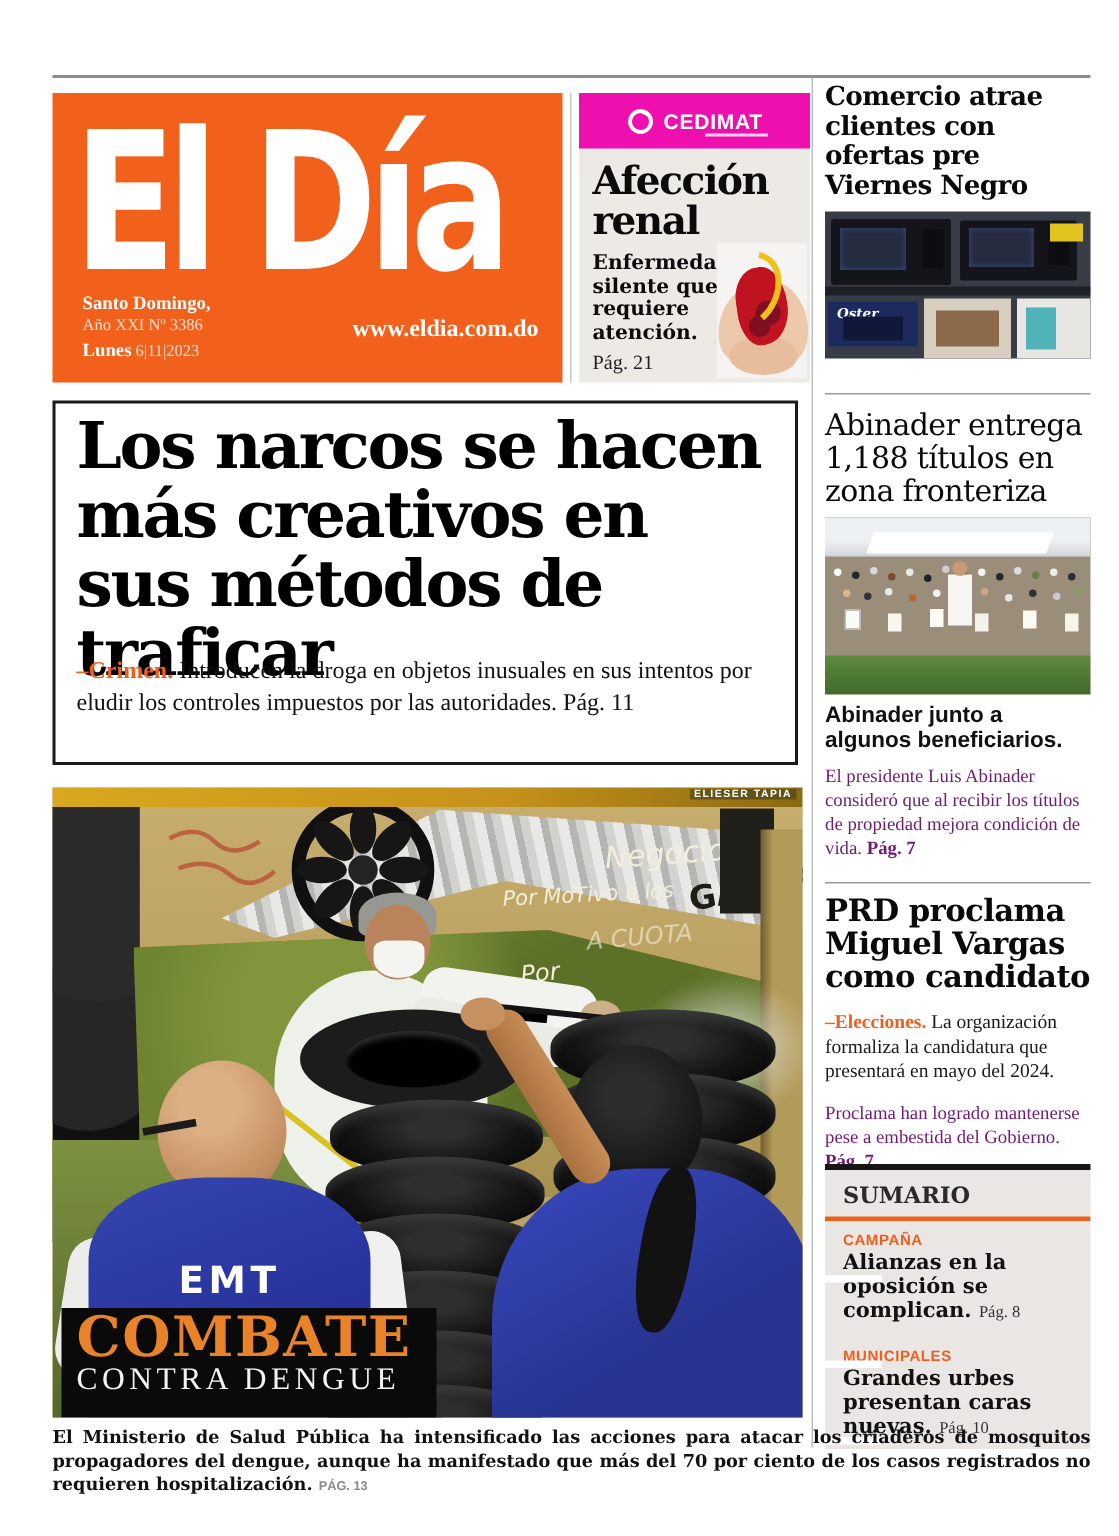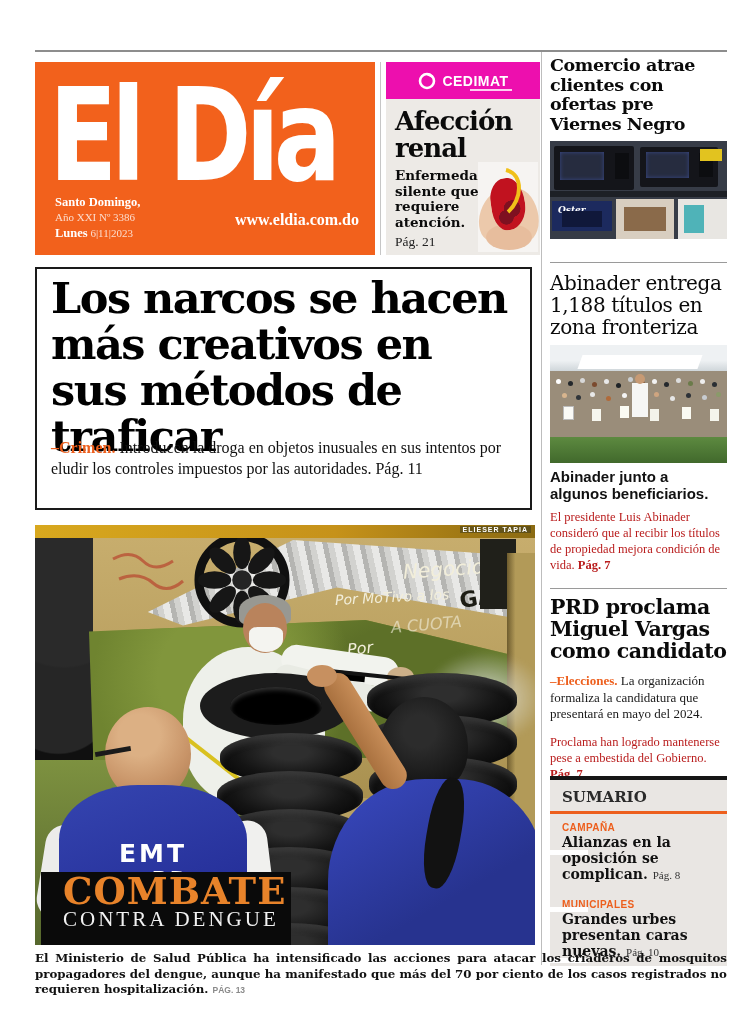--- a/index.html
+++ b/index.html
@@ -46,21 +46,21 @@
   .tube{position:absolute;left:0;top:0;}
 
   
   .rcol-head{font-family:"DejaVu Serif",serif;font-weight:bold;font-size:17.5px;line-height:1.12;
     letter-spacing:-.4px;color:#0a0a0a;}
   .rcol-head.md{font-size:20px;font-weight:normal;line-height:1.1;}
   .rcol-head.bd{font-size:20.5px;line-height:1.08;}
   .kick{font-size:13px;line-height:1.25;color:#1a1a1a;}
   .kick .kicker{color:#ED5F1D;font-weight:bold;}
   .kick b{font-weight:bold;}
-  .bodytext{font-size:12.5px;line-height:1.28;color:#b91c1c;}
+  .bodytext{font-size:12.5px;line-height:1.28;color:#701a75;}
   .bodytext b{font-weight:bold;}
 
   .commerce{left:550px;top:56px;width:177px;}
   
   .mw-photo{position:relative;width:177px;height:98px;margin-top:7px;background:#373c47;overflow:hidden;}
   .mw{position:absolute;background:#14151a;border-radius:2px;}
   .mw .scr{position:absolute;left:8%;top:12%;width:55%;height:65%;background:#262c3f;
     box-shadow:inset 0 0 4px #3a4a8a;}
   .mw .btn{position:absolute;right:6%;top:15%;width:18%;height:60%;background:#0c0d10;}
   .shelf{position:absolute;left:0;width:100%;height:6px;background:#1d2026;}
@@ -211,21 +211,21 @@
     border-radius:45%;transform:rotate(10deg);z-index:25;}
   .wshirt{position:absolute;left:293px;top:254px;width:215px;height:170px;z-index:24;
     background:linear-gradient(150deg,#3949c0,#27338f 65%);border-radius:45% 40% 0 0/60% 52% 0 0;}
   .warm{position:absolute;left:282px;top:150px;width:27px;height:132px;z-index:25;
     background:linear-gradient(90deg,#a9713f,#c78d58);border-radius:14px;
     transform:rotate(-32deg);transform-origin:top center;}
   .whand{position:absolute;left:272px;top:140px;width:30px;height:22px;background:#c79060;
     border-radius:50%;z-index:25;}
   
   .combate{position:absolute;left:6px;top:347px;width:250px;height:73px;background:#0a0a0a;z-index:30;
-    padding-left:22px;box-sizing:border-box;}
+    padding-left:10px;box-sizing:border-box;}
   .combate-title{font-family:"DejaVu Serif",serif;font-weight:bold;font-size:37px;line-height:1.05;
     color:#E8832A;letter-spacing:1px;}
   .combate-sub{font-family:"Liberation Serif",serif;font-size:21px;color:#f2f2f2;letter-spacing:3px;
     line-height:1;margin-top:-2px;}
 
   
   .photo-caption{left:35px;top:951px;width:692px;font-family:"DejaVu Serif",serif;font-weight:bold;
     font-size:11.8px;line-height:1.32;color:#111;text-align:justify;}
   .photo-caption .pg{font-family:"Liberation Sans",sans-serif;font-weight:bold;font-size:8.5px;
     color:#8a8a8a;text-transform:uppercase;}

